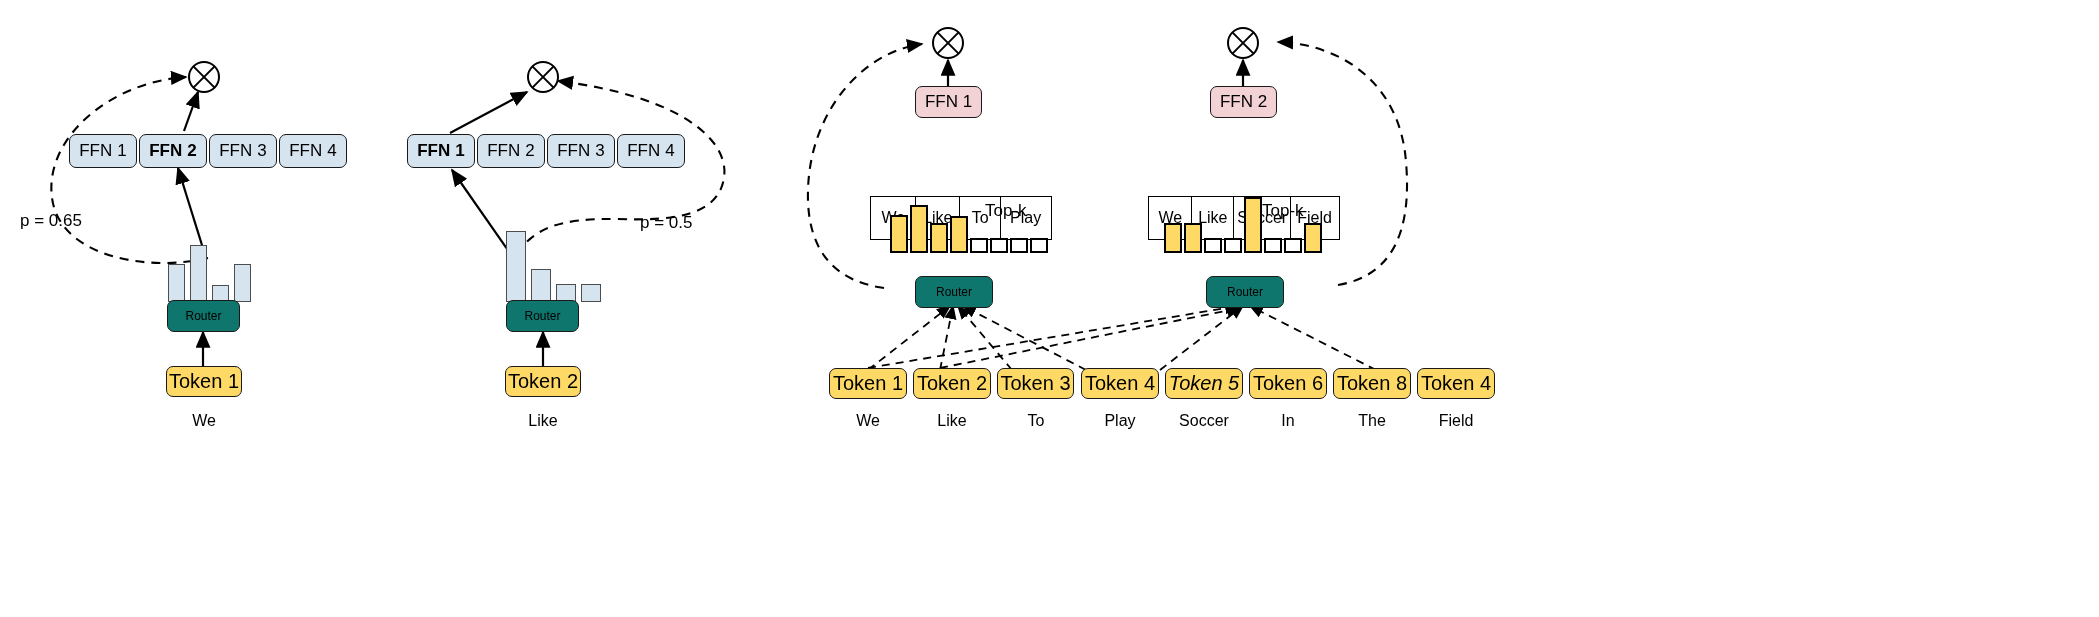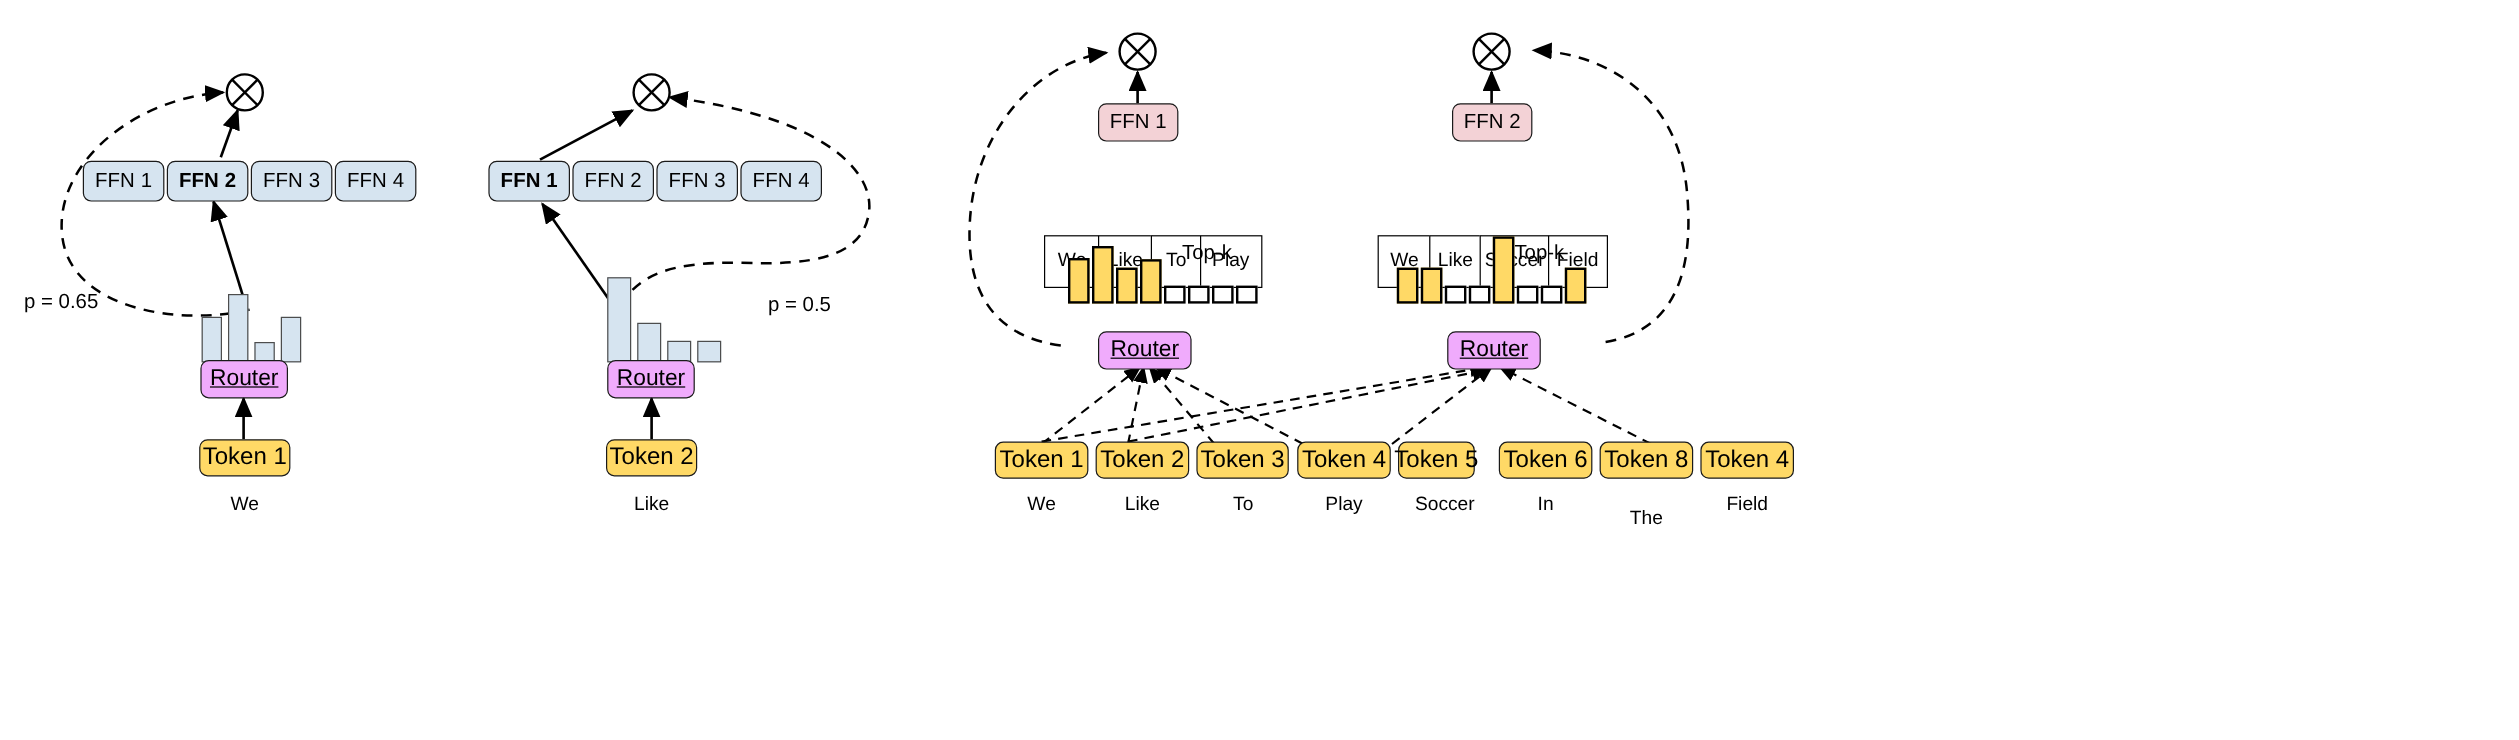--- a/index.html
+++ b/index.html
@@ -9,26 +9,26 @@
   svg.edges{position:absolute;left:0;top:0;width:2099px;height:617px;pointer-events:none;}
 
   .node{position:absolute;box-sizing:border-box;display:flex;align-items:center;
         justify-content:center;white-space:nowrap;}
 
   .ffn-blue{background:#d6e4f0;border:1.6px solid #1a1a1a;border-radius:7px;
             height:34px;font-size:17px;letter-spacing:.1px;}
   .ffn-blue.sel{font-weight:bold;}
   .ffn-pink{background:#f3d2d6;border:1.6px solid #1a1a1a;border-radius:7px;
             height:32px;font-size:17px;}
-  .router{background:#f0abfc;border:1.6px solid #1a1a1a;border-radius:7px;
-          height:32px;font-size:19px;text-decoration:underline;}
+  .router{background:#0f766e;border:1.6px solid #1a1a1a;border-radius:7px;
+          height:32px;font-size:12px;}
   .token{background:#ffd966;border:1.6px solid #1a1a1a;border-radius:7px;
          height:31px;font-size:20px;}
   .word{font-size:16px;color:#000;background:transparent;}
-  .plabel{font-size:17px;margin-top:31px;}
+  .plabel{font-size:17px;}
   .topk-label{font-size:17px;}
 
   
   .seqcell{border:1.6px solid #000;background:#fff;height:44px;font-size:16px;
            box-sizing:border-box;margin-left:-1.6px;}
 
   
   .bargroup{position:absolute;display:flex;align-items:flex-end;}
   .bar-blue{background:#d6e4f0;border:1.4px solid #4d4d4d;box-sizing:border-box;}
   .bar-yellow{background:#ffd966;border:2px solid #000;box-sizing:border-box;}
@@ -198,27 +198,27 @@
   </div>
 
   <div class="node topk-label" style="left:1262px;top:200px;width:70px;height:22px;justify-content:flex-start;">Top-k</div>
 
   <div class="node router" style="left:1206px;top:276px;width:78px;">Router</div>
 
   <div class="node token" style="left:829px;top:368px;width:78px;">Token 1</div>
   <div class="node token" style="left:913px;top:368px;width:78px;">Token 2</div>
   <div class="node token" style="left:997px;top:368px;width:77px;">Token 3</div>
   <div class="node token" style="left:1081px;top:368px;width:78px;">Token 4</div>
-  <div class="node token" style="left:1165px;top:368px;width:64px;">Token 5</div>
+  <div class="node token" style="left:1165px;top:368px;width:78px;font-style:italic;">Token 5</div>
   <div class="node token" style="left:1249px;top:368px;width:78px;">Token 6</div>
   <div class="node token" style="left:1333px;top:368px;width:78px;">Token 8</div>
   <div class="node token" style="left:1417px;top:368px;width:78px;">Token 4</div>
 
   <div class="node word" style="left:829px;top:410px;width:78px;height:22px;">We</div>
   <div class="node word" style="left:913px;top:410px;width:78px;height:22px;">Like</div>
   <div class="node word" style="left:997px;top:410px;width:78px;height:22px;">To</div>
   <div class="node word" style="left:1081px;top:410px;width:78px;height:22px;">Play</div>
   <div class="node word" style="left:1165px;top:410px;width:78px;height:22px;">Soccer</div>
   <div class="node word" style="left:1249px;top:410px;width:78px;height:22px;">In</div>
-  <div class="node word" style="left:1333px;top:422px;width:78px;height:22px;">The</div>
+  <div class="node word" style="left:1333px;top:410px;width:78px;height:22px;">The</div>
   <div class="node word" style="left:1417px;top:410px;width:78px;height:22px;">Field</div>
 
 </div>
 
 </body></html>

